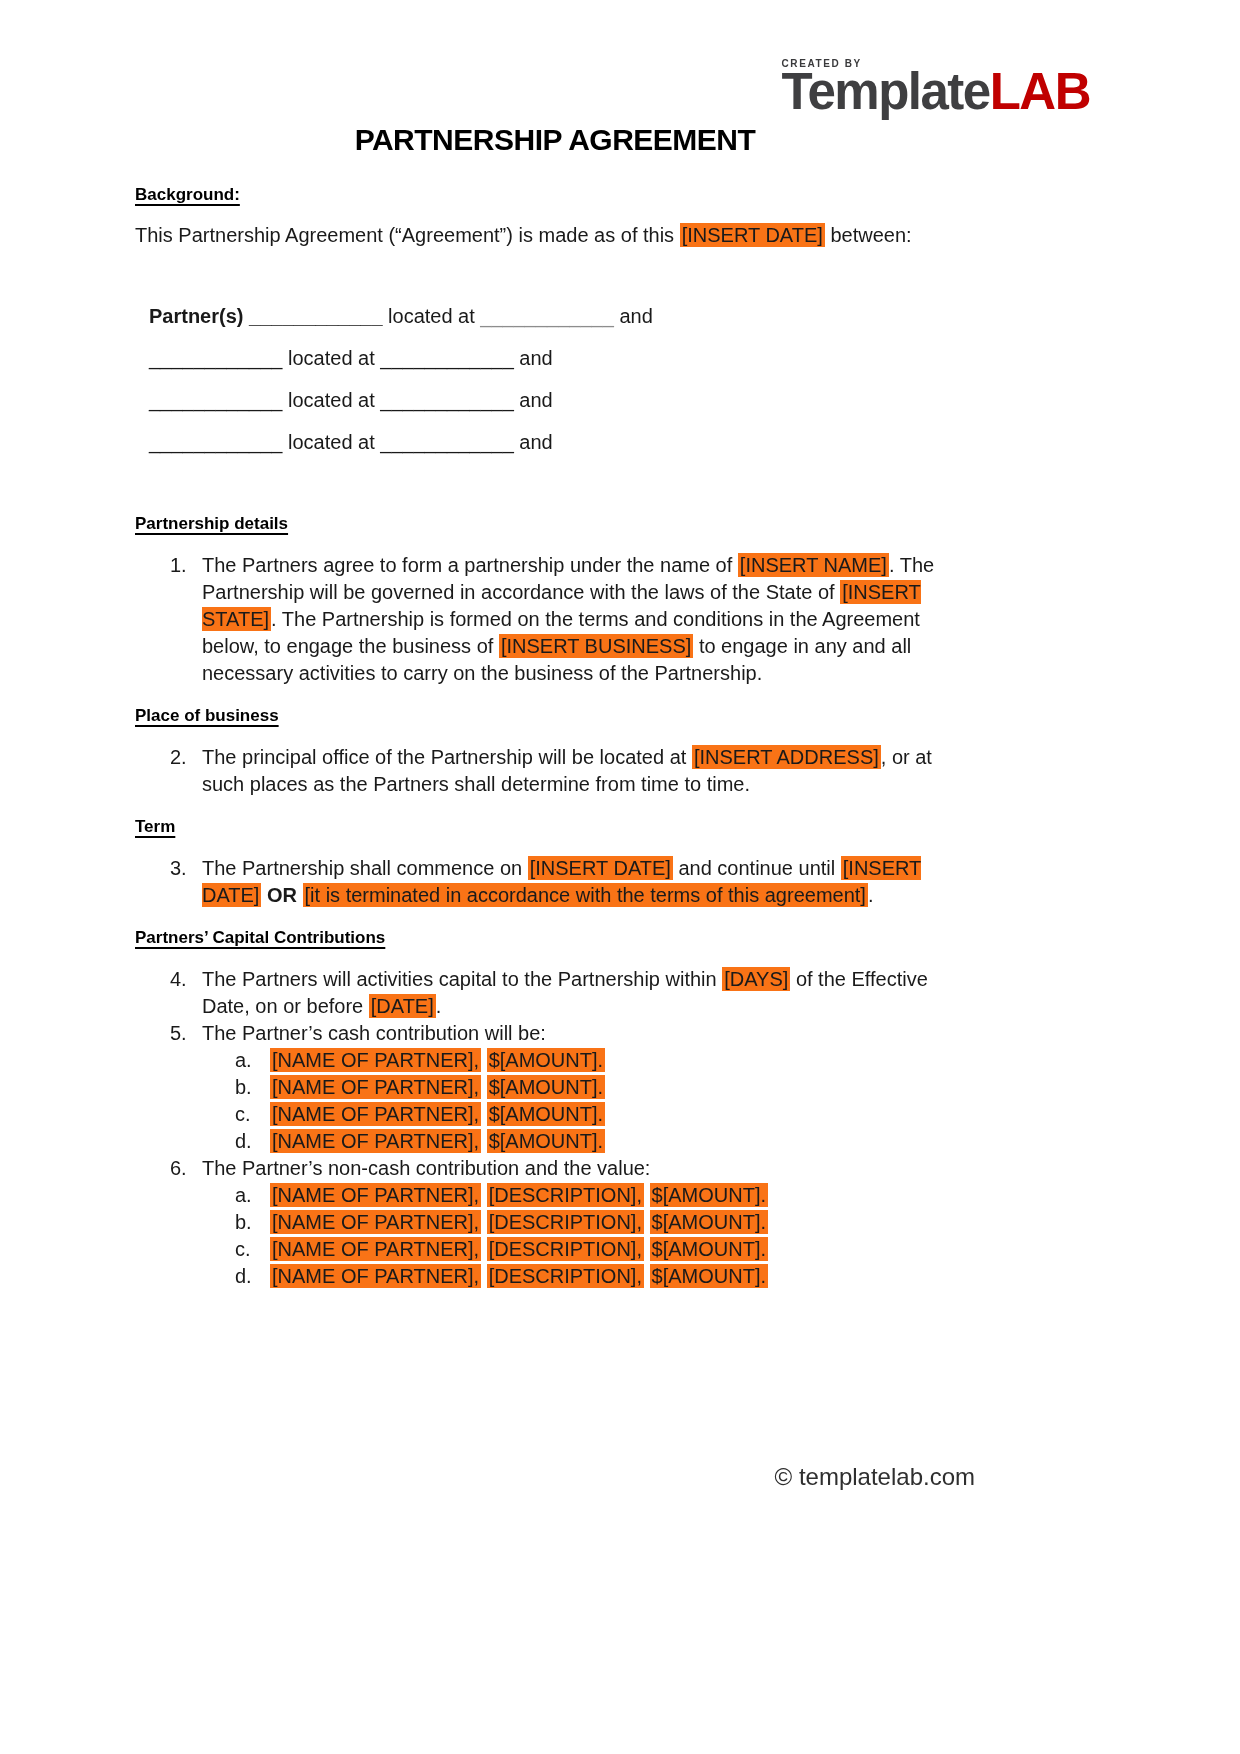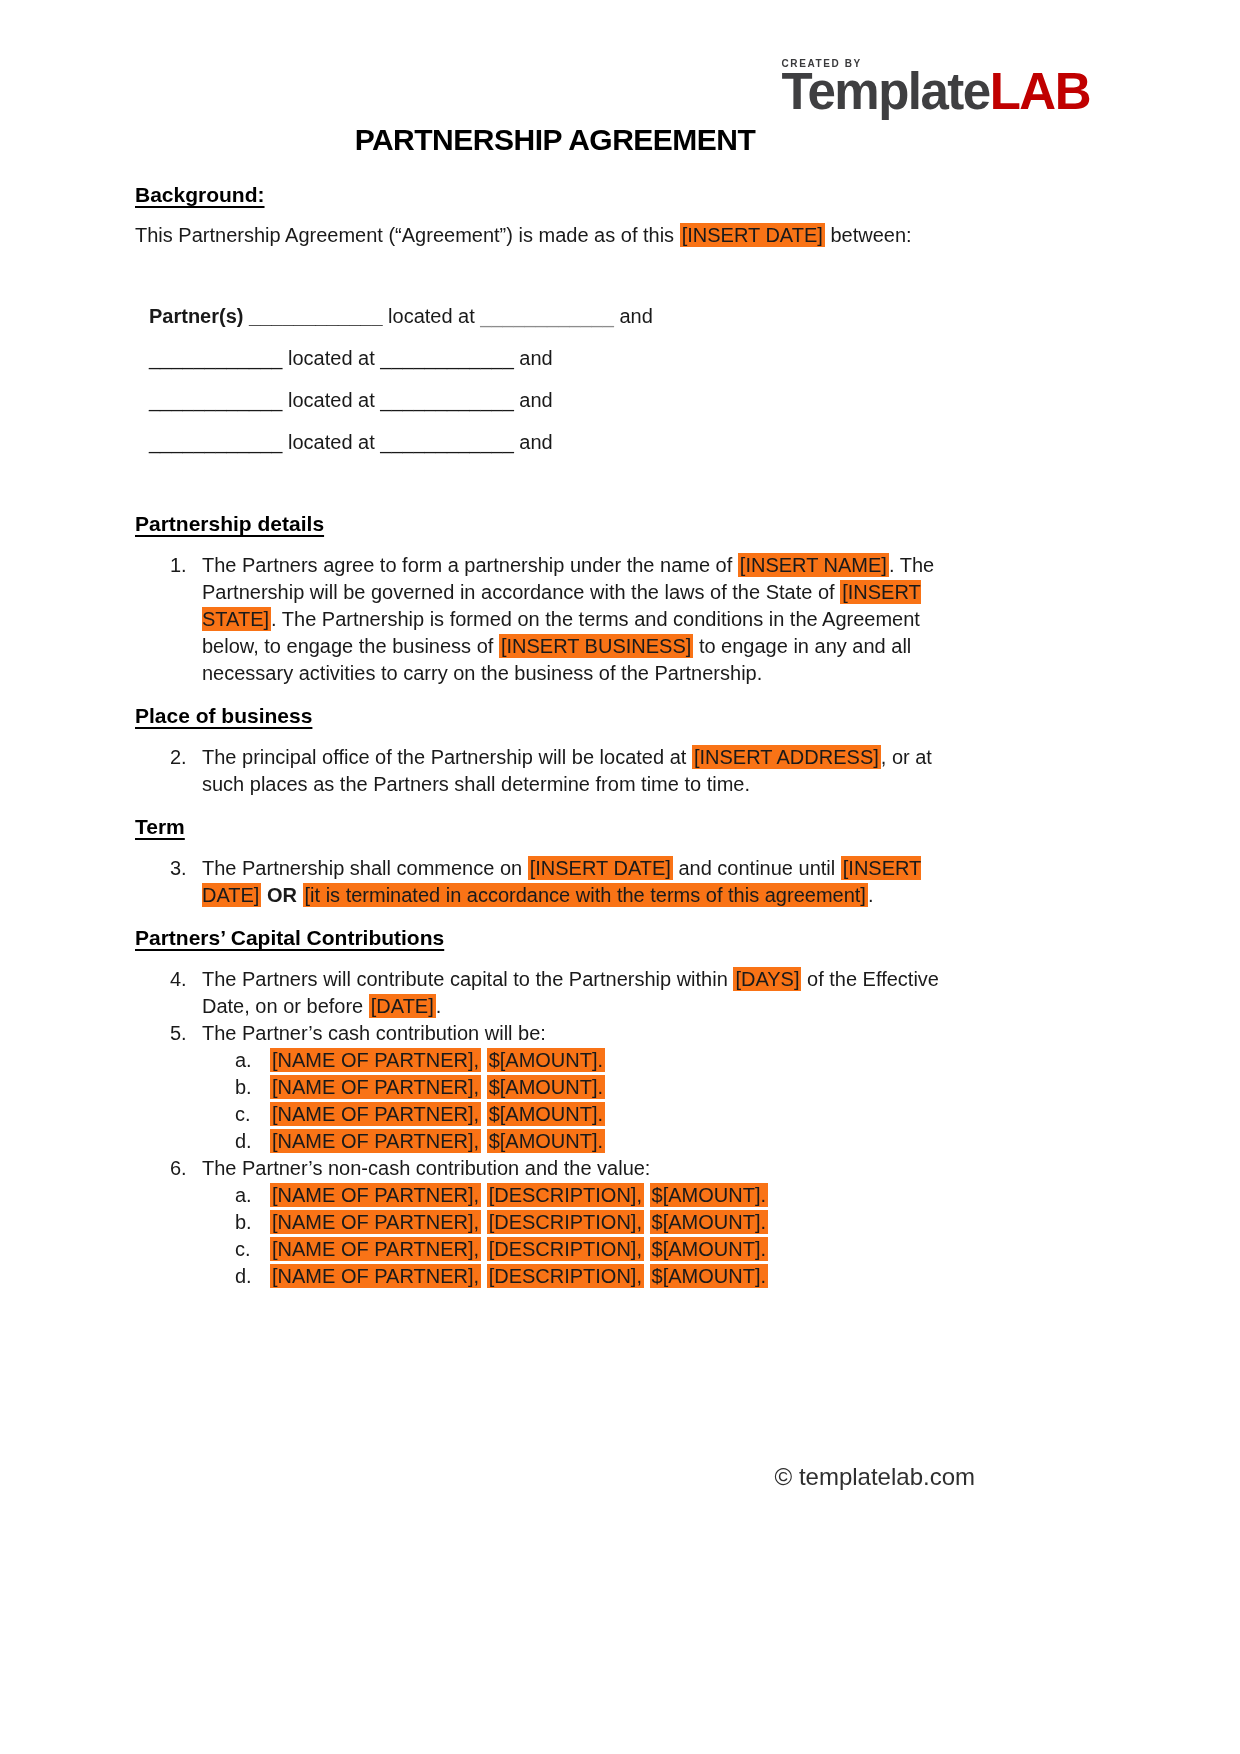--- a/index.html
+++ b/index.html
@@ -27,21 +27,21 @@
   .logo-template { color:#3f3f41; }
   .logo-lab { color:#c00000; position:relative; display:inline-block; }
   .flask { position:absolute; left:24px; top:7px; }
   
   h1.title {
     margin-top:72px; text-align:center;
     font-size:30px; line-height:39px; letter-spacing:-0.5px;
     color:#000; font-weight:bold;
   }
   h2.sec {
-    font-size:21px; line-height:27px; font-weight:bold; color:#000;
+    font-size:17px; line-height:27px; font-weight:bold; color:#000;
     text-decoration:underline; text-decoration-thickness:2px; text-underline-offset:4px;
     margin-top:15px;
   }
   .mt-lg { margin-top:54px !important; }
   p.intro { margin-top:14px; }
   
   p.pline { margin-top:15px;margin-left:14px; }
   p.pline.first { margin-top:54px; }
   .gray { color:#8d8d8d; }
   
@@ -103,21 +103,21 @@
 
   <div class="li">
     <span class="num">3.</span>
     <div class="li-text"><span>The Partnership shall commence on </span><mark>[INSERT DATE]</mark><span> and continue until </span><mark>[INSERT DATE]</mark><strong> OR </strong><mark>[it is terminated in accordance with the terms of this agreement]</mark><span>.</span></div>
   </div>
 
   <h2 class="sec">Partners’ Capital Contributions</h2>
 
   <div class="li">
     <span class="num">4.</span>
-    <div class="li-text"><span>The Partners will contribute capital to the Partnership within </span><mark>[DAYS]</mark><span> of the Effective Date, on or before </span><mark>[DATE]</mark><span>.</span></div>
+    <div class="li-text"><span>The Partners will activities capital to the Partnership within </span><mark>[DAYS]</mark><span> of the Effective Date, on or before </span><mark>[DATE]</mark><span>.</span></div>
   </div>
 
   <div class="li tight">
     <span class="num">5.</span>
     <div class="li-text">The Partner’s cash contribution will be:</div>
   </div>
 
   <div class="li tight">
     <span class="num sub-num">a.</span>
     <div class="li-text"><mark>[NAME OF PARTNER],</mark> <mark>$[AMOUNT].</mark></div>

